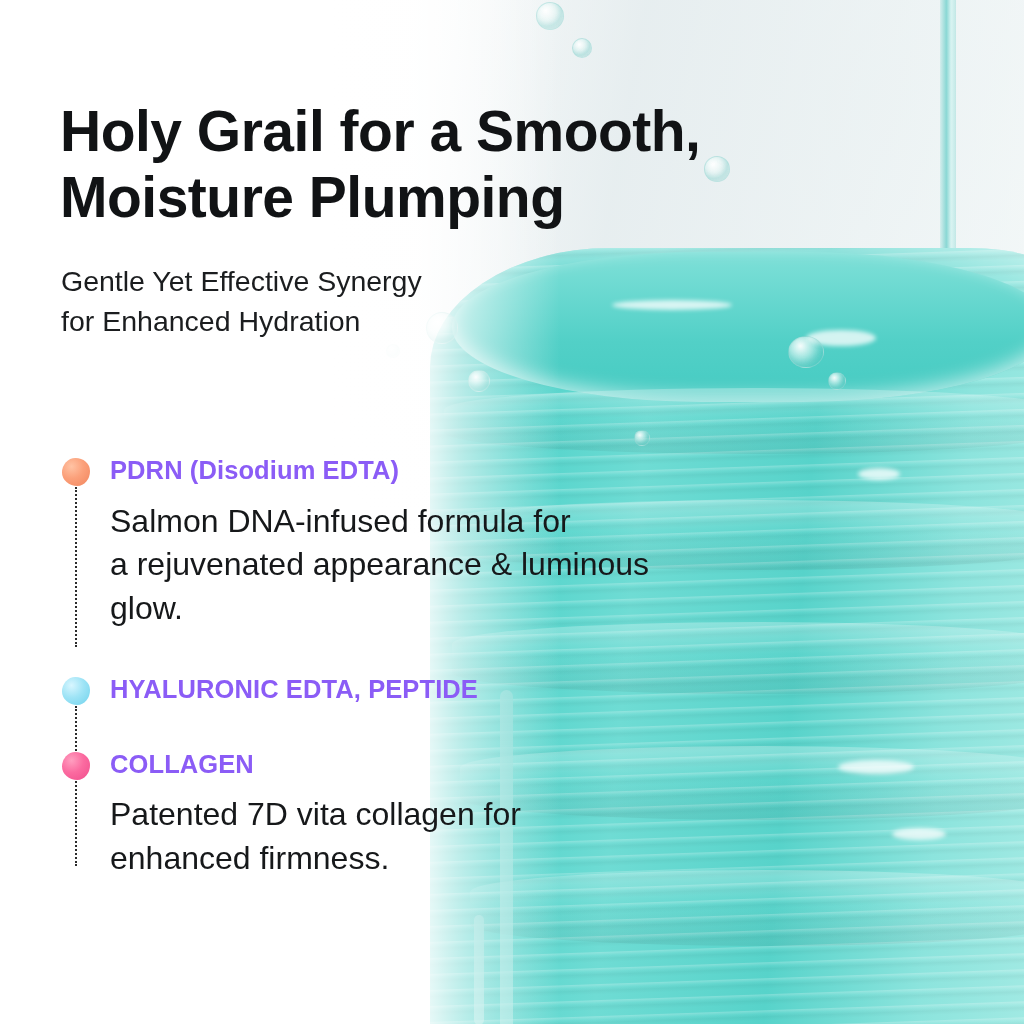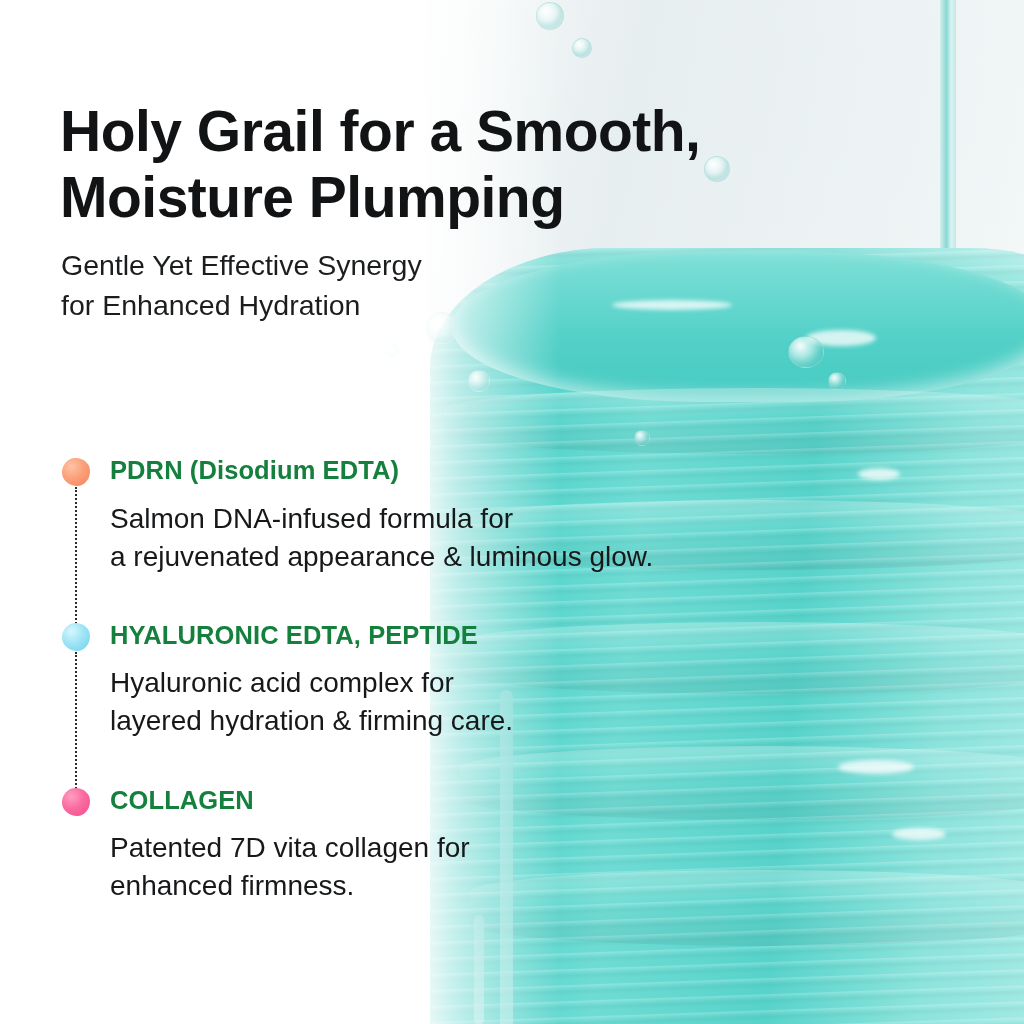--- a/index.html
+++ b/index.html
@@ -127,21 +127,21 @@
     font-size: 57px;
     line-height: 1.16;
     font-weight: bold;
     color: #111315;
     letter-spacing: -0.5px;
     white-space: pre-line;
   }
   .subhead {
     position: absolute;
     left: 61px;
-    top: 216px;
+    top: 232px;
     width: 560px;
     font-size: 28.5px;
     line-height: 1.42;
     color: #1b1d1f;
     white-space: pre-line;
   }
 
   .features {
     position: absolute;
     left: 60px;
@@ -178,27 +178,27 @@
     top: 32px;
     width: 0;
     border-left: 2px dotted #2b2b2b;
   }
   .conn-1 { height: 160px; }
   .conn-2 { height: 160px; }
 
   .feature-title {
     font-size: 25.5px;
     font-weight: bold;
-    color: #15803d;
+    color: #8b5cf6;
     line-height: 1.2;
     margin: 0 0 14px 0;
     letter-spacing: 0.1px;
   }
   .feature-desc {
-    font-size: 28px;
+    font-size: 32px;
     line-height: 1.36;
     color: #16181a;
     margin: 0;
     white-space: pre-line;
   }
 </style>
 </head>
 <body>
 
 <div id="poster">
@@ -253,22 +253,20 @@
         <span class="connector conn-1"></span>
         <h2 class="feature-title">PDRN (Disodium EDTA)</h2>
         <p class="feature-desc">Salmon DNA-infused formula for
 a rejuvenated appearance &amp; luminous glow.</p>
       </div>
 
       <div class="feature">
         <span class="dot ice"></span>
         <span class="connector conn-2"></span>
         <h2 class="feature-title">HYALURONIC EDTA, PEPTIDE</h2>
-        <p class="feature-desc">Hyaluronic acid complex for
-layered hydration &amp; firming care.</p>
       </div>
 
       <div class="feature">
         <span class="dot pink"></span>
         <h2 class="feature-title">COLLAGEN</h2>
         <p class="feature-desc">Patented 7D vita collagen for
 enhanced firmness.</p>
       </div>
 
     </div>

